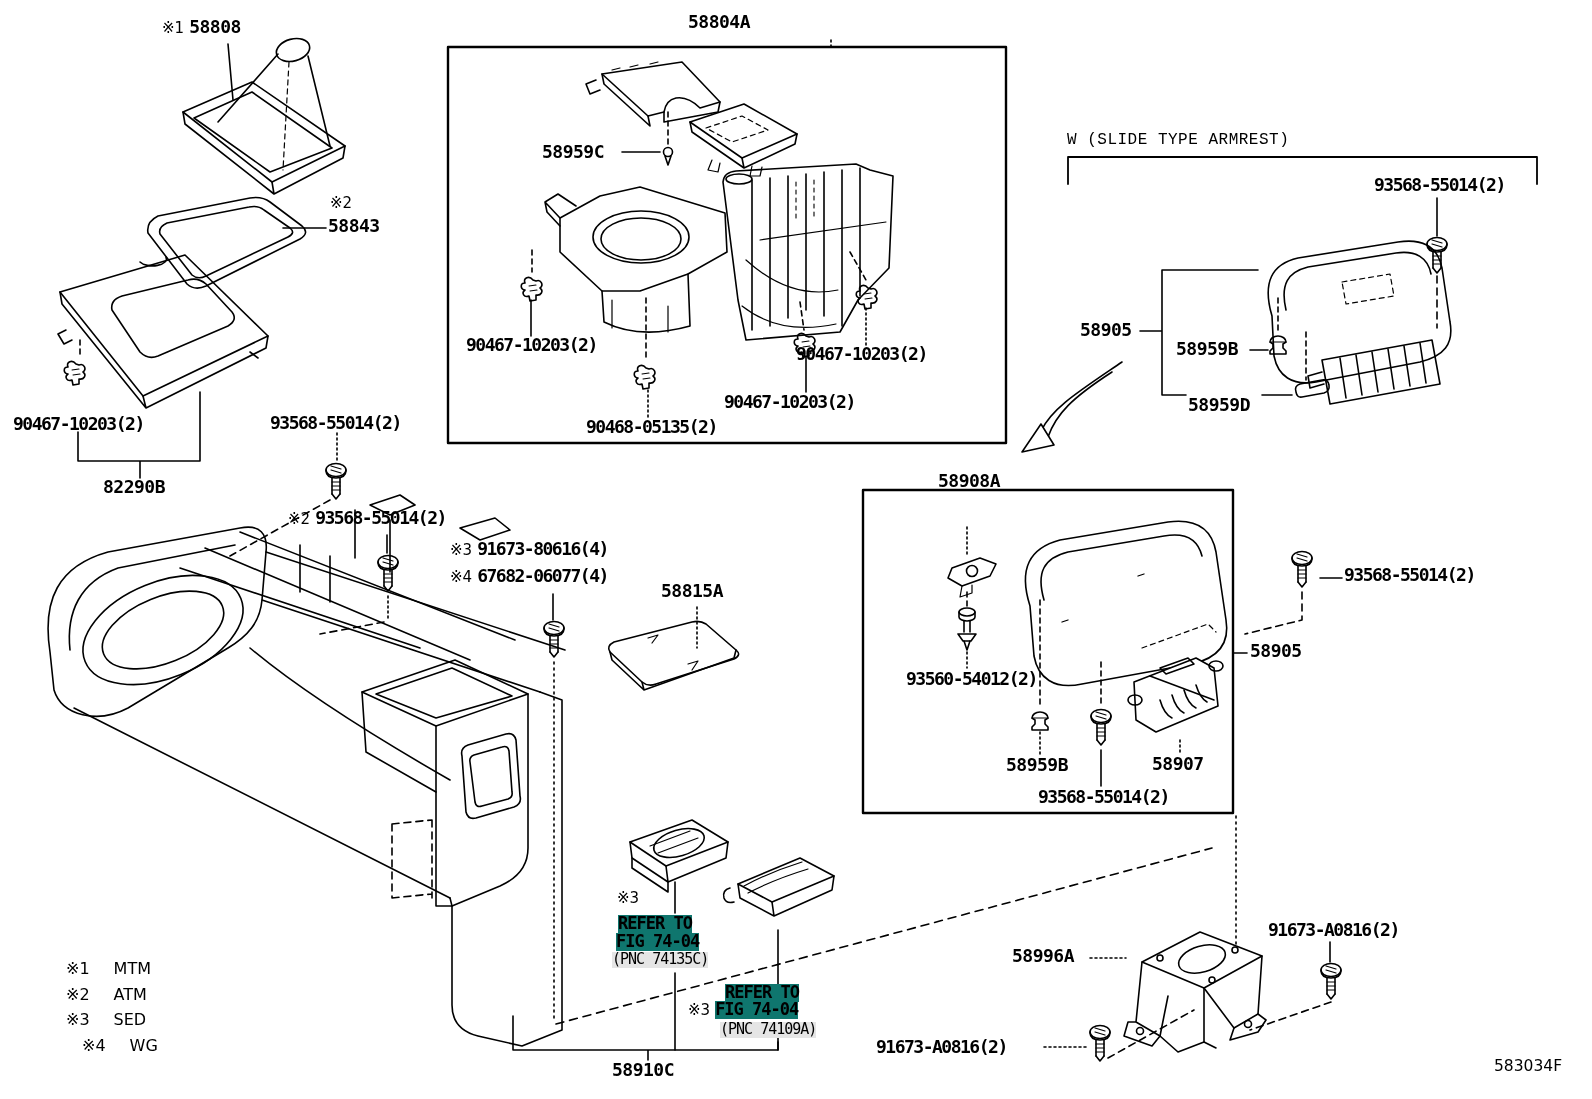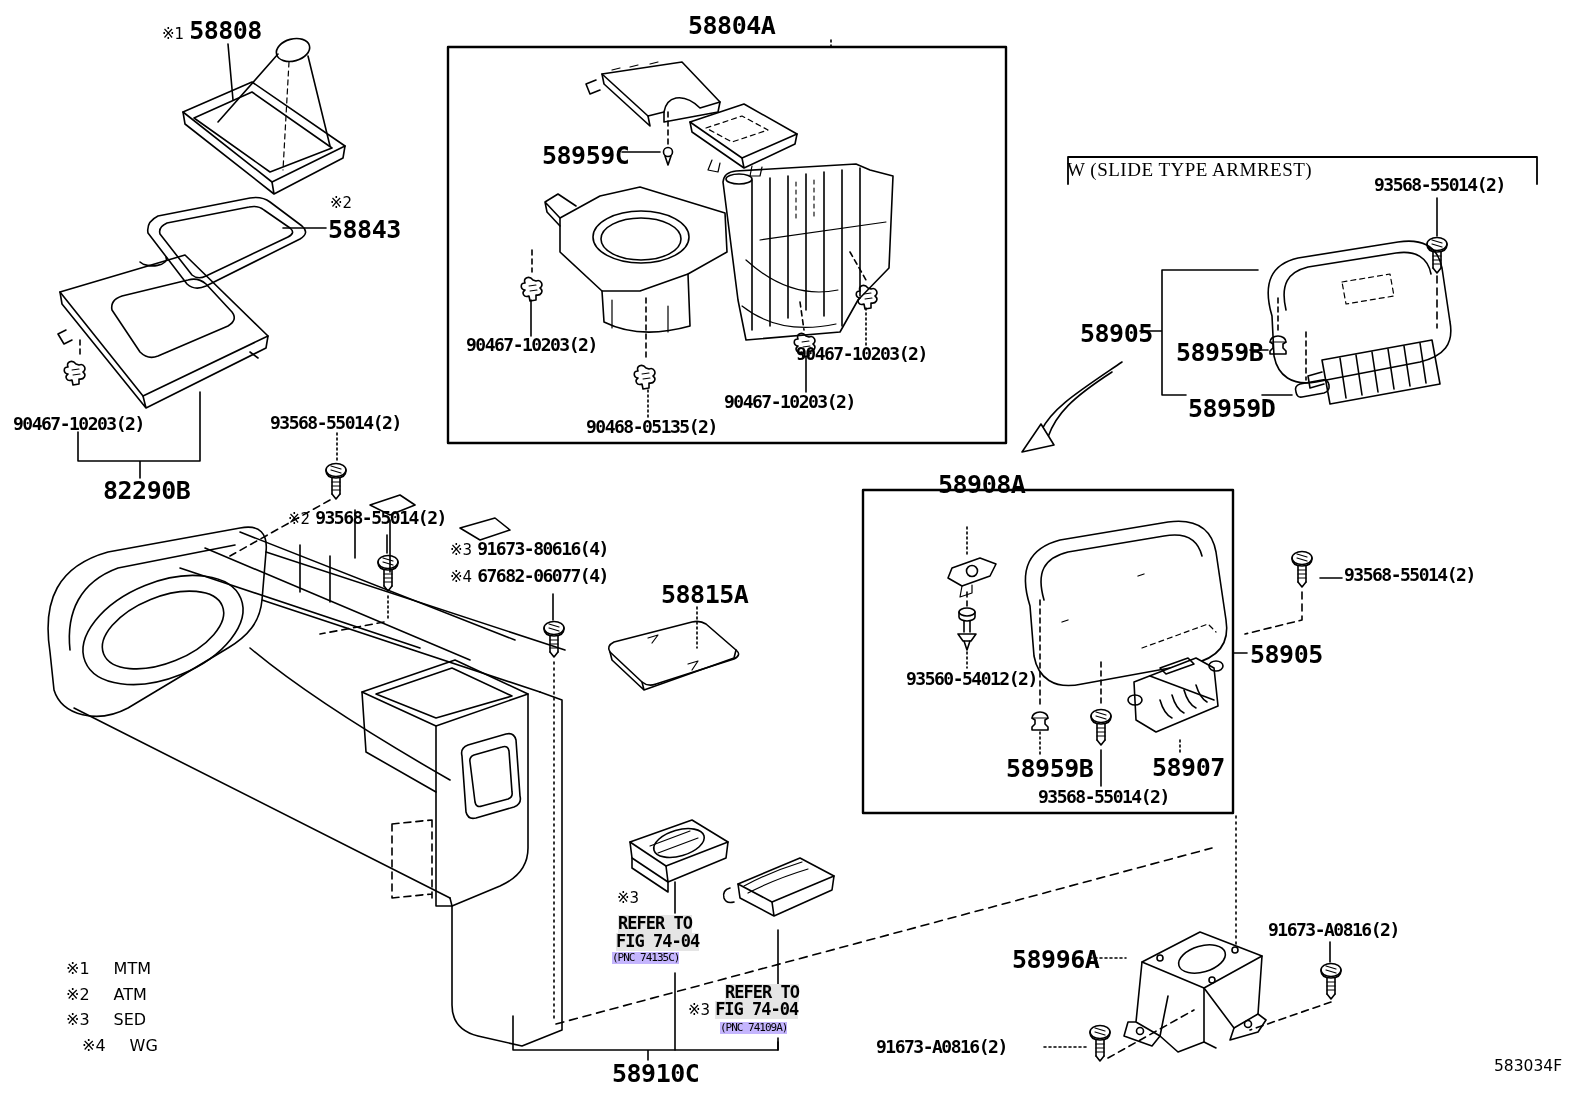--- a/index.html
+++ b/index.html
@@ -1,25 +1,25 @@
 <!DOCTYPE html>
 <html><head>
 <meta charset="utf-8">
 <style>
   html,body{margin:0;padding:0;background:#fff;}
   #stage{position:relative;width:1592px;height:1099px;background:#fff;overflow:hidden;
          font-family:"DejaVu Sans Mono", monospace;color:#000;}
   #art{position:absolute;left:0;top:0;}
   .lbl{position:absolute;white-space:nowrap;line-height:1.05;}
-  .pl{font-size:25px;font-weight:bold;letter-spacing:-.5px;}
+  .pl{font-size:18px;font-weight:bold;letter-spacing:-.5px;}
   .fl{font-size:18px;font-weight:bold;letter-spacing:-1.5px;}
-  .note{font-size:17px;font-weight:bold;letter-spacing:-1px;background:#e5e5e5;}
-  .pnc{font-size:11px;letter-spacing:-1px;background:#c4b5fd;}
+  .note{font-size:17px;font-weight:bold;letter-spacing:-1px;background:#0f766e;}
+  .pnc{font-size:15px;letter-spacing:-1px;background:#e5e5e5;}
   .sym{font-family:"DejaVu Sans",sans-serif;font-size:15px;font-weight:normal;letter-spacing:0;}
-  .hdr{font-family:Liberation Serif, serif;font-size:19px;letter-spacing:.5px;margin-top:28px;}
+  .hdr{font-family:Liberation Mono, monospace;font-size:16px;letter-spacing:.5px;}
   .leg{font-family:"DejaVu Sans",sans-serif;font-size:16px;}
   .leg .v{margin-left:24px;}
   .code{font-family:"DejaVu Sans",sans-serif;font-size:15.5px;}
   .row{display:flex;align-items:baseline;gap:5px;}
   svg *{vector-effect:non-scaling-stroke;}
 </style>
 </head>
 <body>
 
 <div id="stage">

